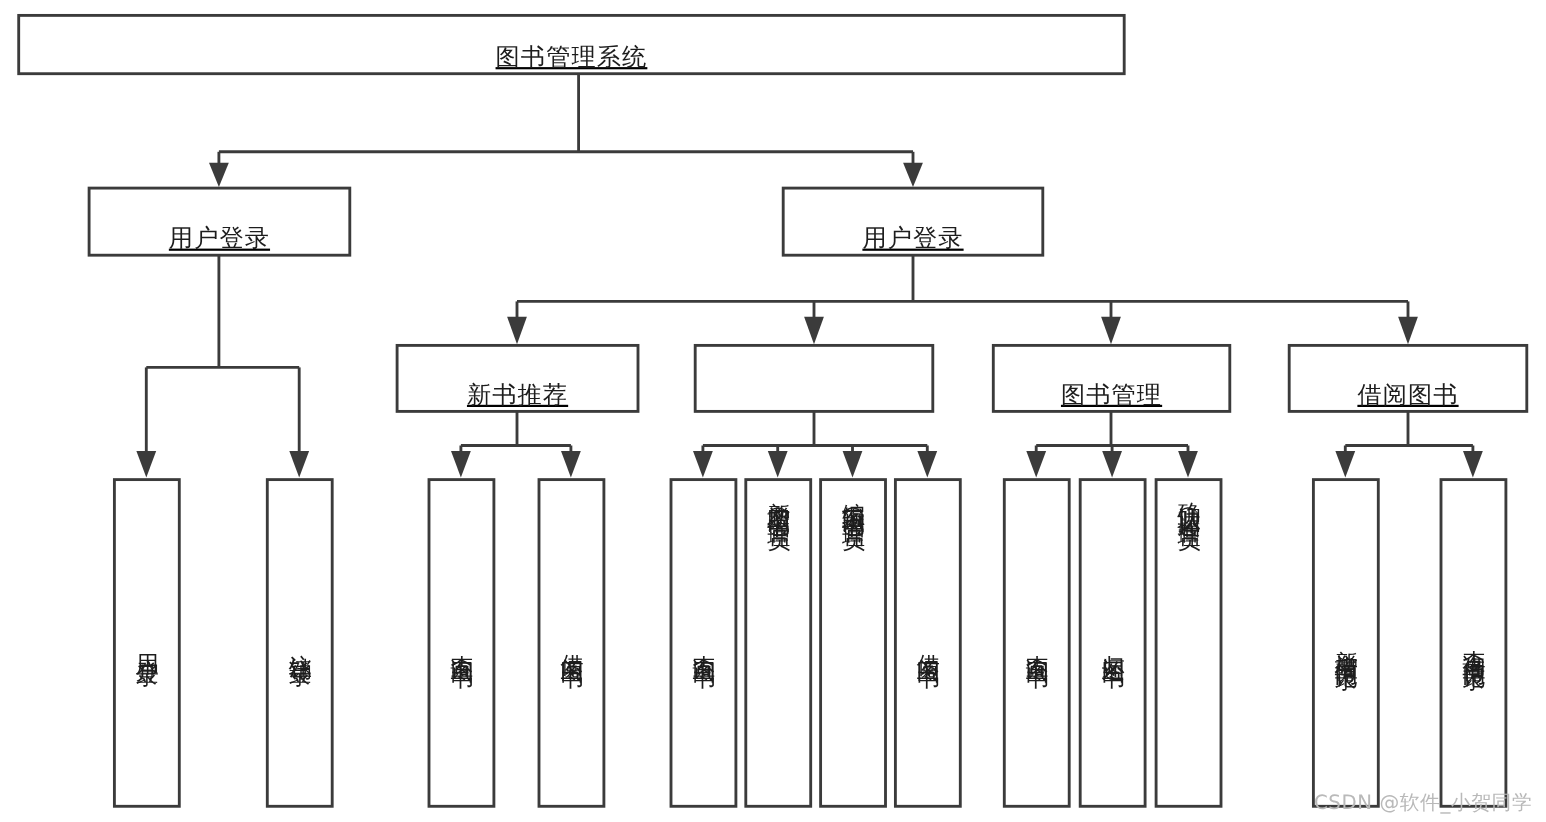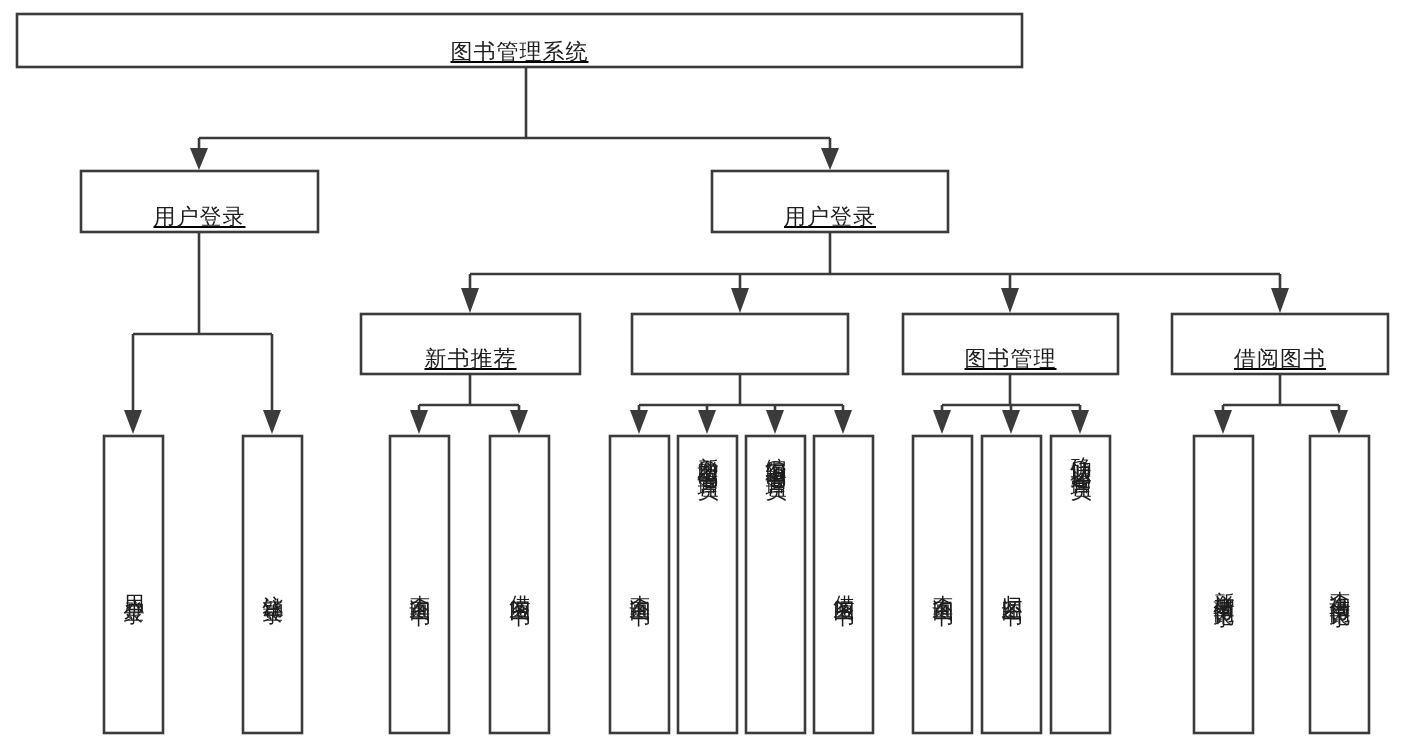--- a/index.html
+++ b/index.html
@@ -241,14 +241,15 @@
     <span class="vlabel-text">确认归还（管理员）</span>
   </div>
 
   <div class="vlabel-wrap" style="left:1194px; top:436px; width:59px; height:297px;">
     <span class="vlabel-text">新增借阅记录</span>
   </div>
   <div class="vlabel-wrap" style="left:1310px; top:436px; width:59px; height:297px;">
     <span class="vlabel-text">查询借阅记录</span>
   </div>
 
+  <div id="watermark">CSDN @软件_小贺同学</div>
 
 </div>
 
 </body></html>

